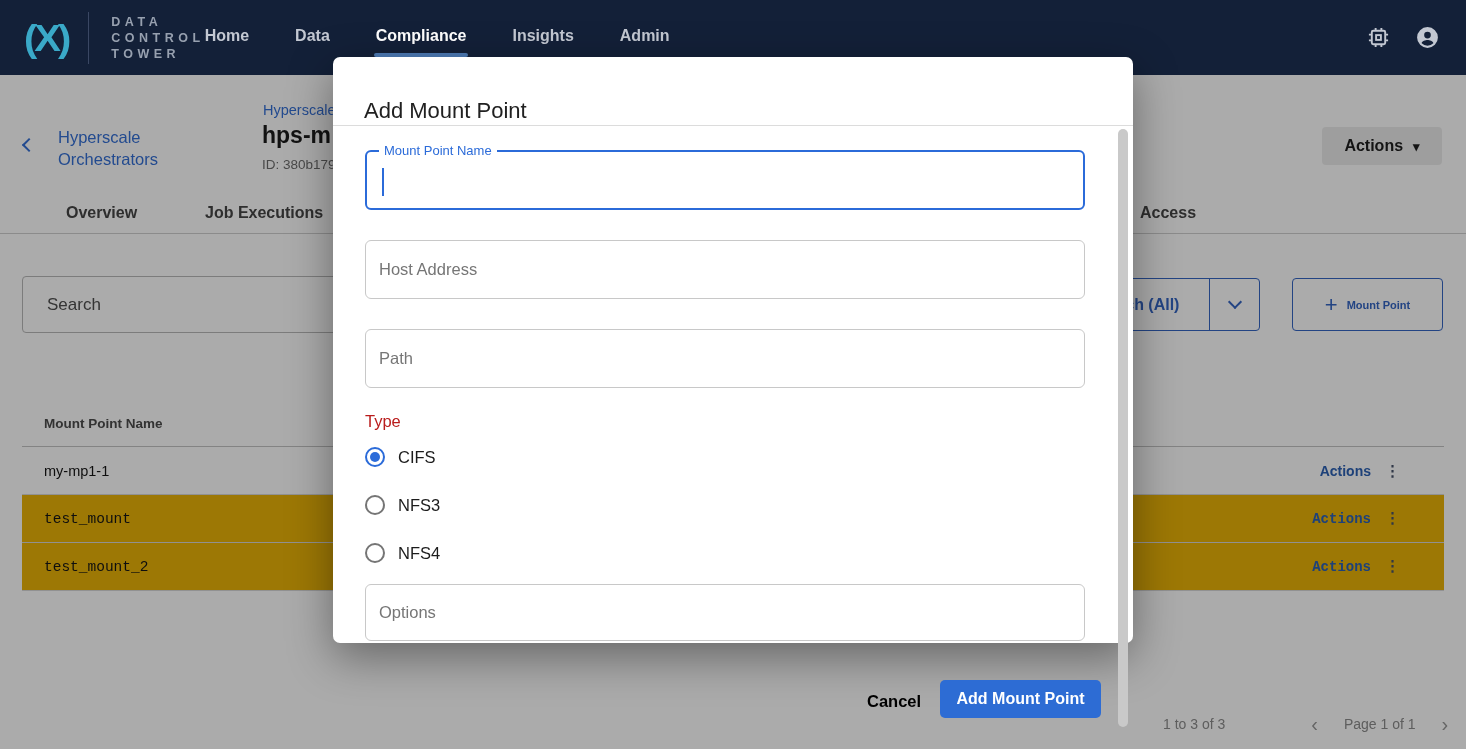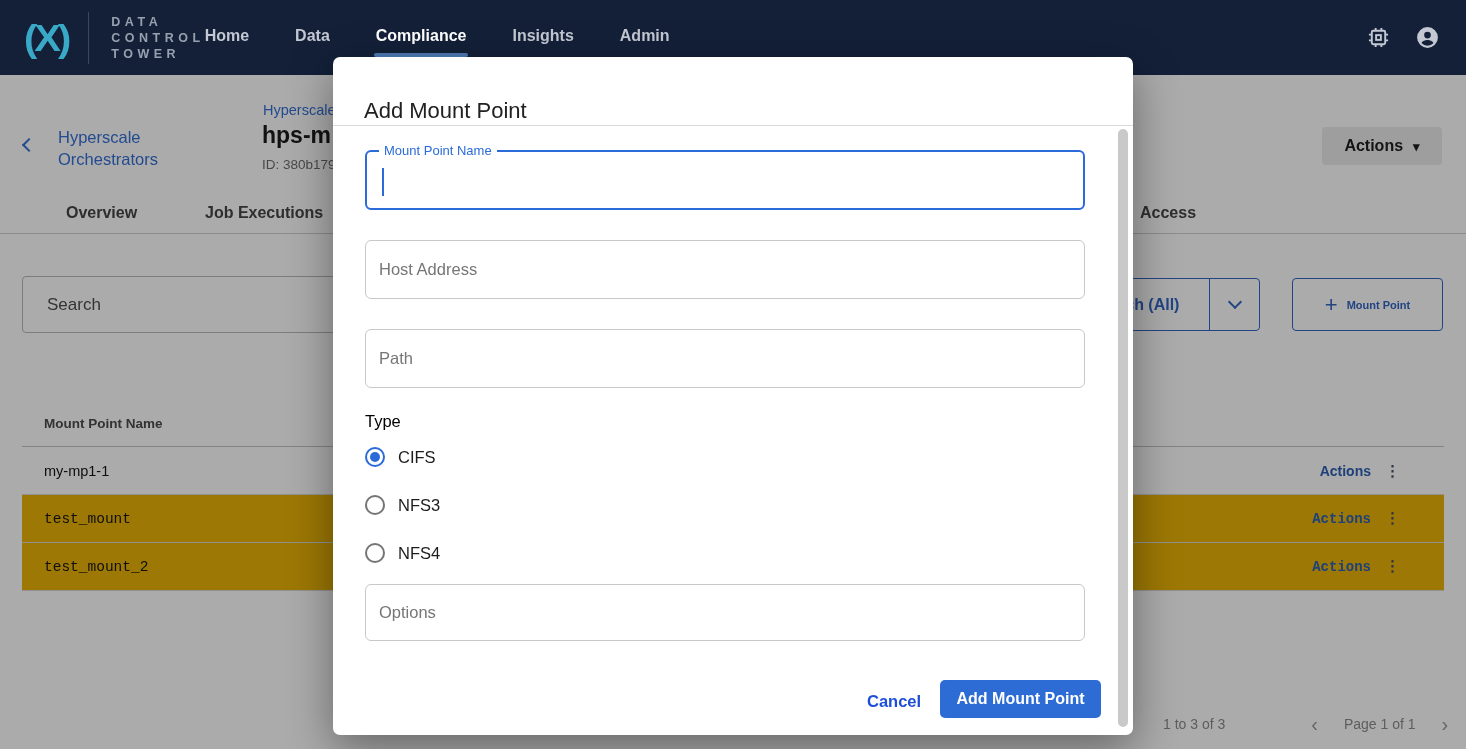--- a/index.html
+++ b/index.html
@@ -62,45 +62,45 @@
   .row-actions { margin-left:auto; display:flex; align-items:center; gap:14px; padding-right:44px; cursor:pointer; }
   .row-actions-label { font-size:14px; font-weight:bold; color:#2d62b5; }
   .kebab { font-size:15px; font-weight:bold; color:#47536b; letter-spacing:0; }
 
   .pagination { position:absolute; left:1163px; top:716px; display:flex; align-items:center; gap:0; font-size:14px; color:#8c8c8c; }
   .pg-range { margin-right:86px; }
   .pg-chev { font-size:20px; color:#979797; cursor:pointer; line-height:14px; }
   .pg-page { margin:0 26px; }
 
   
-  .modal { position:absolute; left:333px; top:57px; width:800px; height:678px; background:#fff; border-radius:7px; z-index:40;
+  .modal { position:absolute; left:333px; top:57px; width:800px; height:586px; background:#fff; border-radius:7px; z-index:40;
            box-shadow:0 14px 45px rgba(0,0,0,0.4);padding-left:36px; }
   .modal-title { position:absolute; left:31px; top:41px; font-size:22px; color:#212121; }
   .modal-head-divider { position:absolute; left:0; top:68px; width:100%; height:1px; background:#dcdcdc; }
   .modal-scrollbar { position:absolute; right:5px; top:72px; width:10px; height:598px; background:#c9c9c9; border-radius:6px; cursor:pointer; }
 
   .fld { position:absolute; left:32px; width:720px; border-radius:6px; background:#fff; }
   .fld input { width:100%; height:100%; border:none; outline:none; background:transparent; font-family:inherit; font-size:16.5px; color:#222; padding:0 13px; }
   .fld input::placeholder { color:#767676; opacity:1; }
   .fld-plain { border:1px solid #c8c8c8; height:59px; }
   .fld-focused { border:2px solid #2b6bd9; height:60px; top:93px; }
   .float-label { position:absolute; left:12px; top:-9px; background:#fff; padding:0 5px; font-size:13px; color:#2b6bd9; }
   .caret-blink { position:absolute; left:15px; top:16px; width:1.5px; height:28px; background:#2b6bd9; animation:blink 1s step-end infinite; }
   @keyframes blink { 50% { opacity:0; } }
   .fld-host { top:183px; } .fld-path { top:272px; } .fld-options { top:527px; height:57px; }
 
-  .type-label { position:absolute; left:32px; top:355px; font-size:16.5px; color:#000000; }
+  .type-label { position:absolute; left:32px; top:355px; font-size:16.5px; color:#b91c1c; }
   .radio-row { position:absolute; left:32px; display:flex; align-items:center; gap:13px; cursor:pointer; }
   .r0 { top:390px; } .r1 { top:438px; } .r2 { top:486px; }
   .radio { width:20px; height:20px; border-radius:50%; border:2px solid #757575; display:flex; align-items:center; justify-content:center; background:#fff; }
   .radio.sel { border-color:#2b6bd9; }
   .radio.sel::after { content:""; width:10px; height:10px; border-radius:50%; background:#2b6bd9; }
   .radio-label { font-size:16.5px; color:#1c1c1c; }
 
-  .cancel-btn { position:absolute; left:526px; top:631px; background:none; border:none; font-family:inherit; font-size:16.5px; font-weight:bold; color:#1d4ed8; cursor:pointer; padding:4px 8px; }
+  .cancel-btn { position:absolute; left:526px; top:631px; background:none; border:none; font-family:inherit; font-size:16.5px; font-weight:bold; color:#000000; cursor:pointer; padding:4px 8px; }
   .submit-btn { position:absolute; left:607px; top:623px; width:161px; height:38px; background:#2d6cd4; border:none; border-radius:5px;
                 font-family:inherit; font-size:16px; font-weight:bold; color:#fff; cursor:pointer; }
 </style>
 </head>
 <body>
 
 <div class="canvas">
 
   <div class="page">
 

